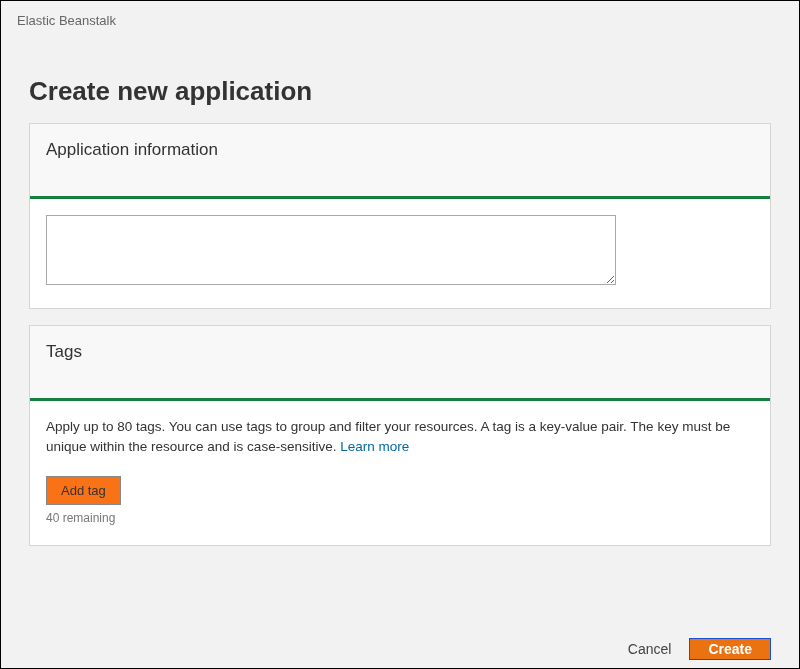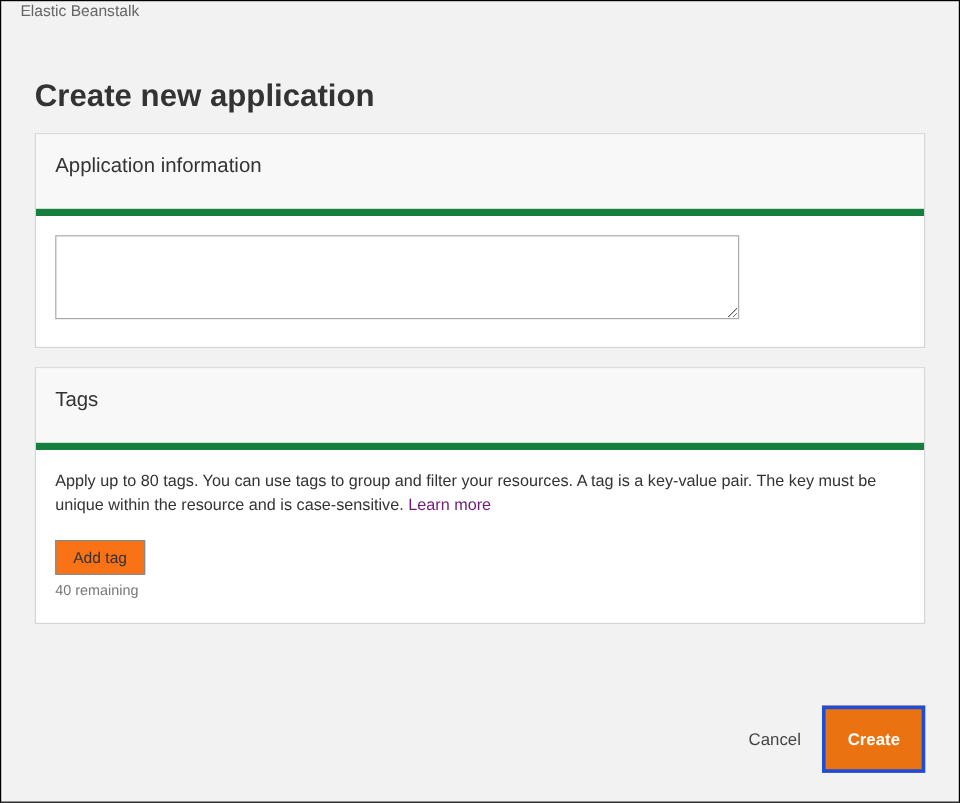--- a/index.html
+++ b/index.html
@@ -14,40 +14,40 @@
       color: #333;
     }
     .window {
       width: 800px;
       height: 669px;
       border: 1px solid #000;
       background: #f2f2f2;
       position: relative;
     }
     .breadcrumb {
-      padding: 0 16px 8px;
+      padding: 12px 16px 8px;
       font-size: 13px;
       color: #666;
     }
     .page-title {
       padding: 4px 28px 16px;
       font-size: 26px;
       font-weight: 700;
       color: #333;
       margin-top: 36px;
     }
     .panel {
       margin: 0 28px 16px;
       background: #ffffff;
       border: 1px solid #d5d5d5;
     }
     .panel-header {
       background: #f8f8f8;
-      padding: 16px 16px 26px;
-      border-bottom: 6px solid #15803d;
+      padding: 16px 16px 36px;
+      border-bottom: 3px solid #15803d;
       font-size: 17px;
       color: #333;
     }
     .panel-body {
       padding: 16px 16px 20px;
     }
     .field-label {
       font-size: 14px;
       color: #333;
       margin-bottom: 6px;
@@ -78,21 +78,21 @@
     .field-group {
       margin-bottom: 14px;
     }
     .tags-desc {
       font-size: 13.5px;
       color: #333;
       line-height: 1.5;
       margin-bottom: 18px;
     }
     .learn-more {
-      color: #701a75;
+      color: #0369a1;
       text-decoration: none;
       cursor: pointer;
     }
     .tag-row {
       display: flex;
       gap: 16px;
       align-items: flex-end;
       margin-bottom: 14px;
     }
     .tag-col {
@@ -128,36 +128,36 @@
     }
     .add-tag-wrap {
       margin-bottom: 6px;
     }
     .remaining-text {
       font-size: 12px;
       color: #777;
     }
     .footer-row {
       position: absolute;
-      bottom: 24px;
+      bottom: 8px;
       right: 28px;
       display: flex;
       gap: 18px;
       align-items: center;
     }
     .cancel-link {
       color: #444;
       font-size: 14px;
       cursor: pointer;
     }
     .create-btn {
       background: #eb7211;
       color: #fff;
-      border: 3px solid #1d4ed8;
-      padding: 17px 18px;
+      border: 1px solid #1d4ed8;
+      padding: 2px 18px;
       font-size: 14px;
       font-weight: 600;
       cursor: pointer;
     }
   </style>
 </head>
 <body>
 
 <div class="window">
 

